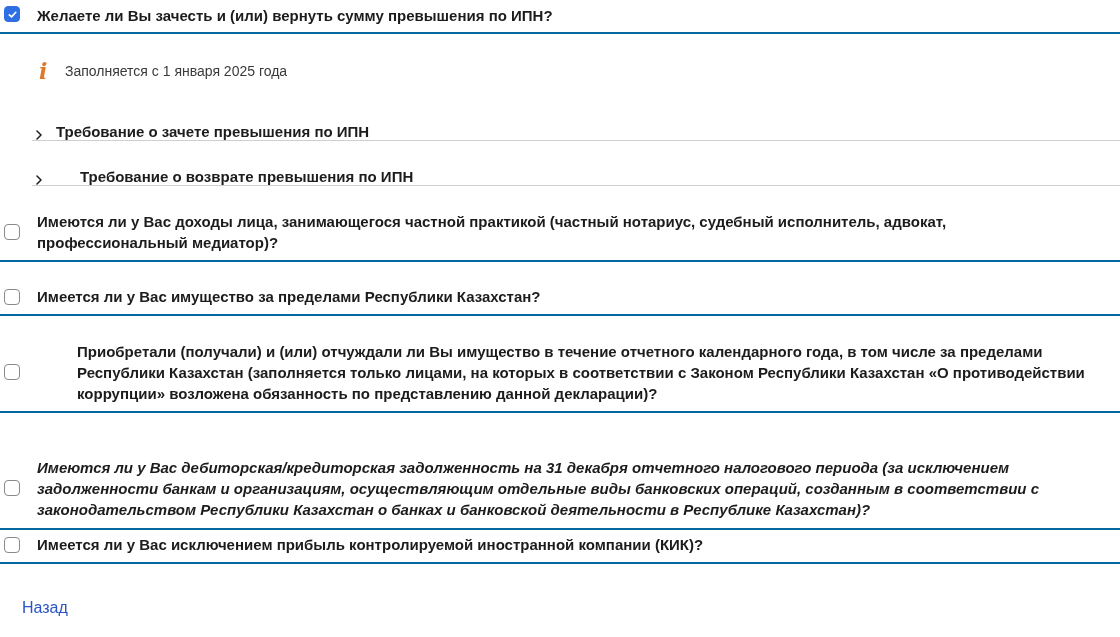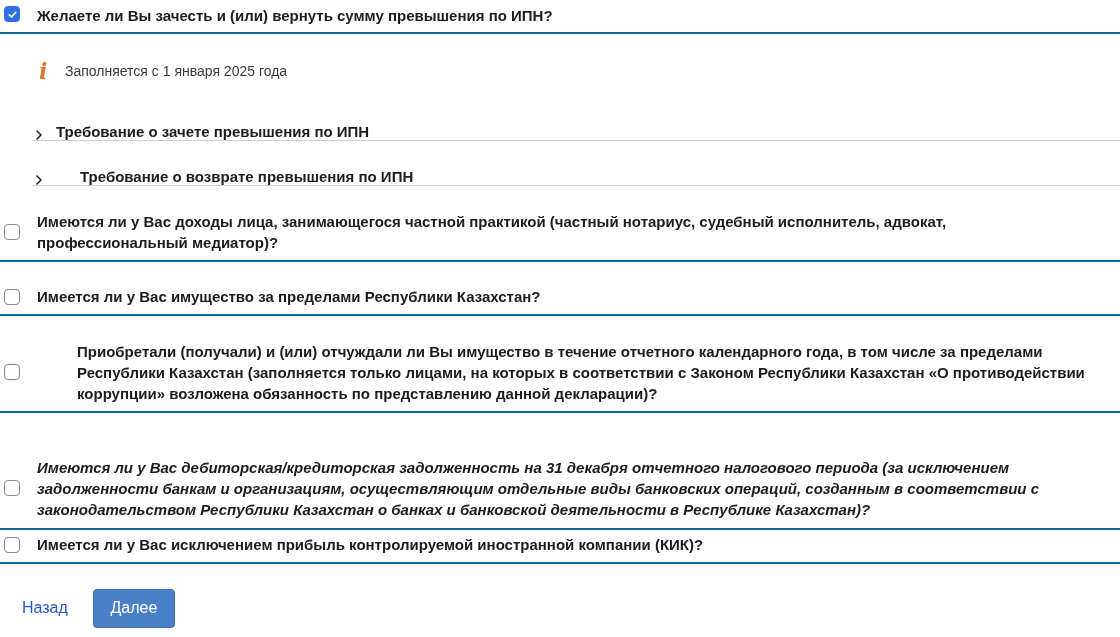--- a/index.html
+++ b/index.html
@@ -130,16 +130,15 @@
     <span class="q-text" style="top:24px;">Имеются ли у Вас дебиторская/кредиторская задолженность на 31 декабря отчетного налогового периода (за исключением задолженности банкам и организациям, осуществляющим отдельные виды банковских операций, созданным в соответствии с законодательством Республики Казахстан о банках и банковской деятельности в Республике Казахстан)?</span>
   </div>
 
   <div class="q-row" style="top:510px; height:54px;">
     <div class="q-check" style="top:27px;"></div>
     <span class="q-text" style="top:24px;">Имеется ли у Вас исключением прибыль контролируемой иностранной компании (КИК)?</span>
   </div>
 
   <div class="footer">
     <a class="back-link">Назад</a>
-    <button class="next-btn">Далее</button>
   </div>
 
 </div>
 
 </body></html>

